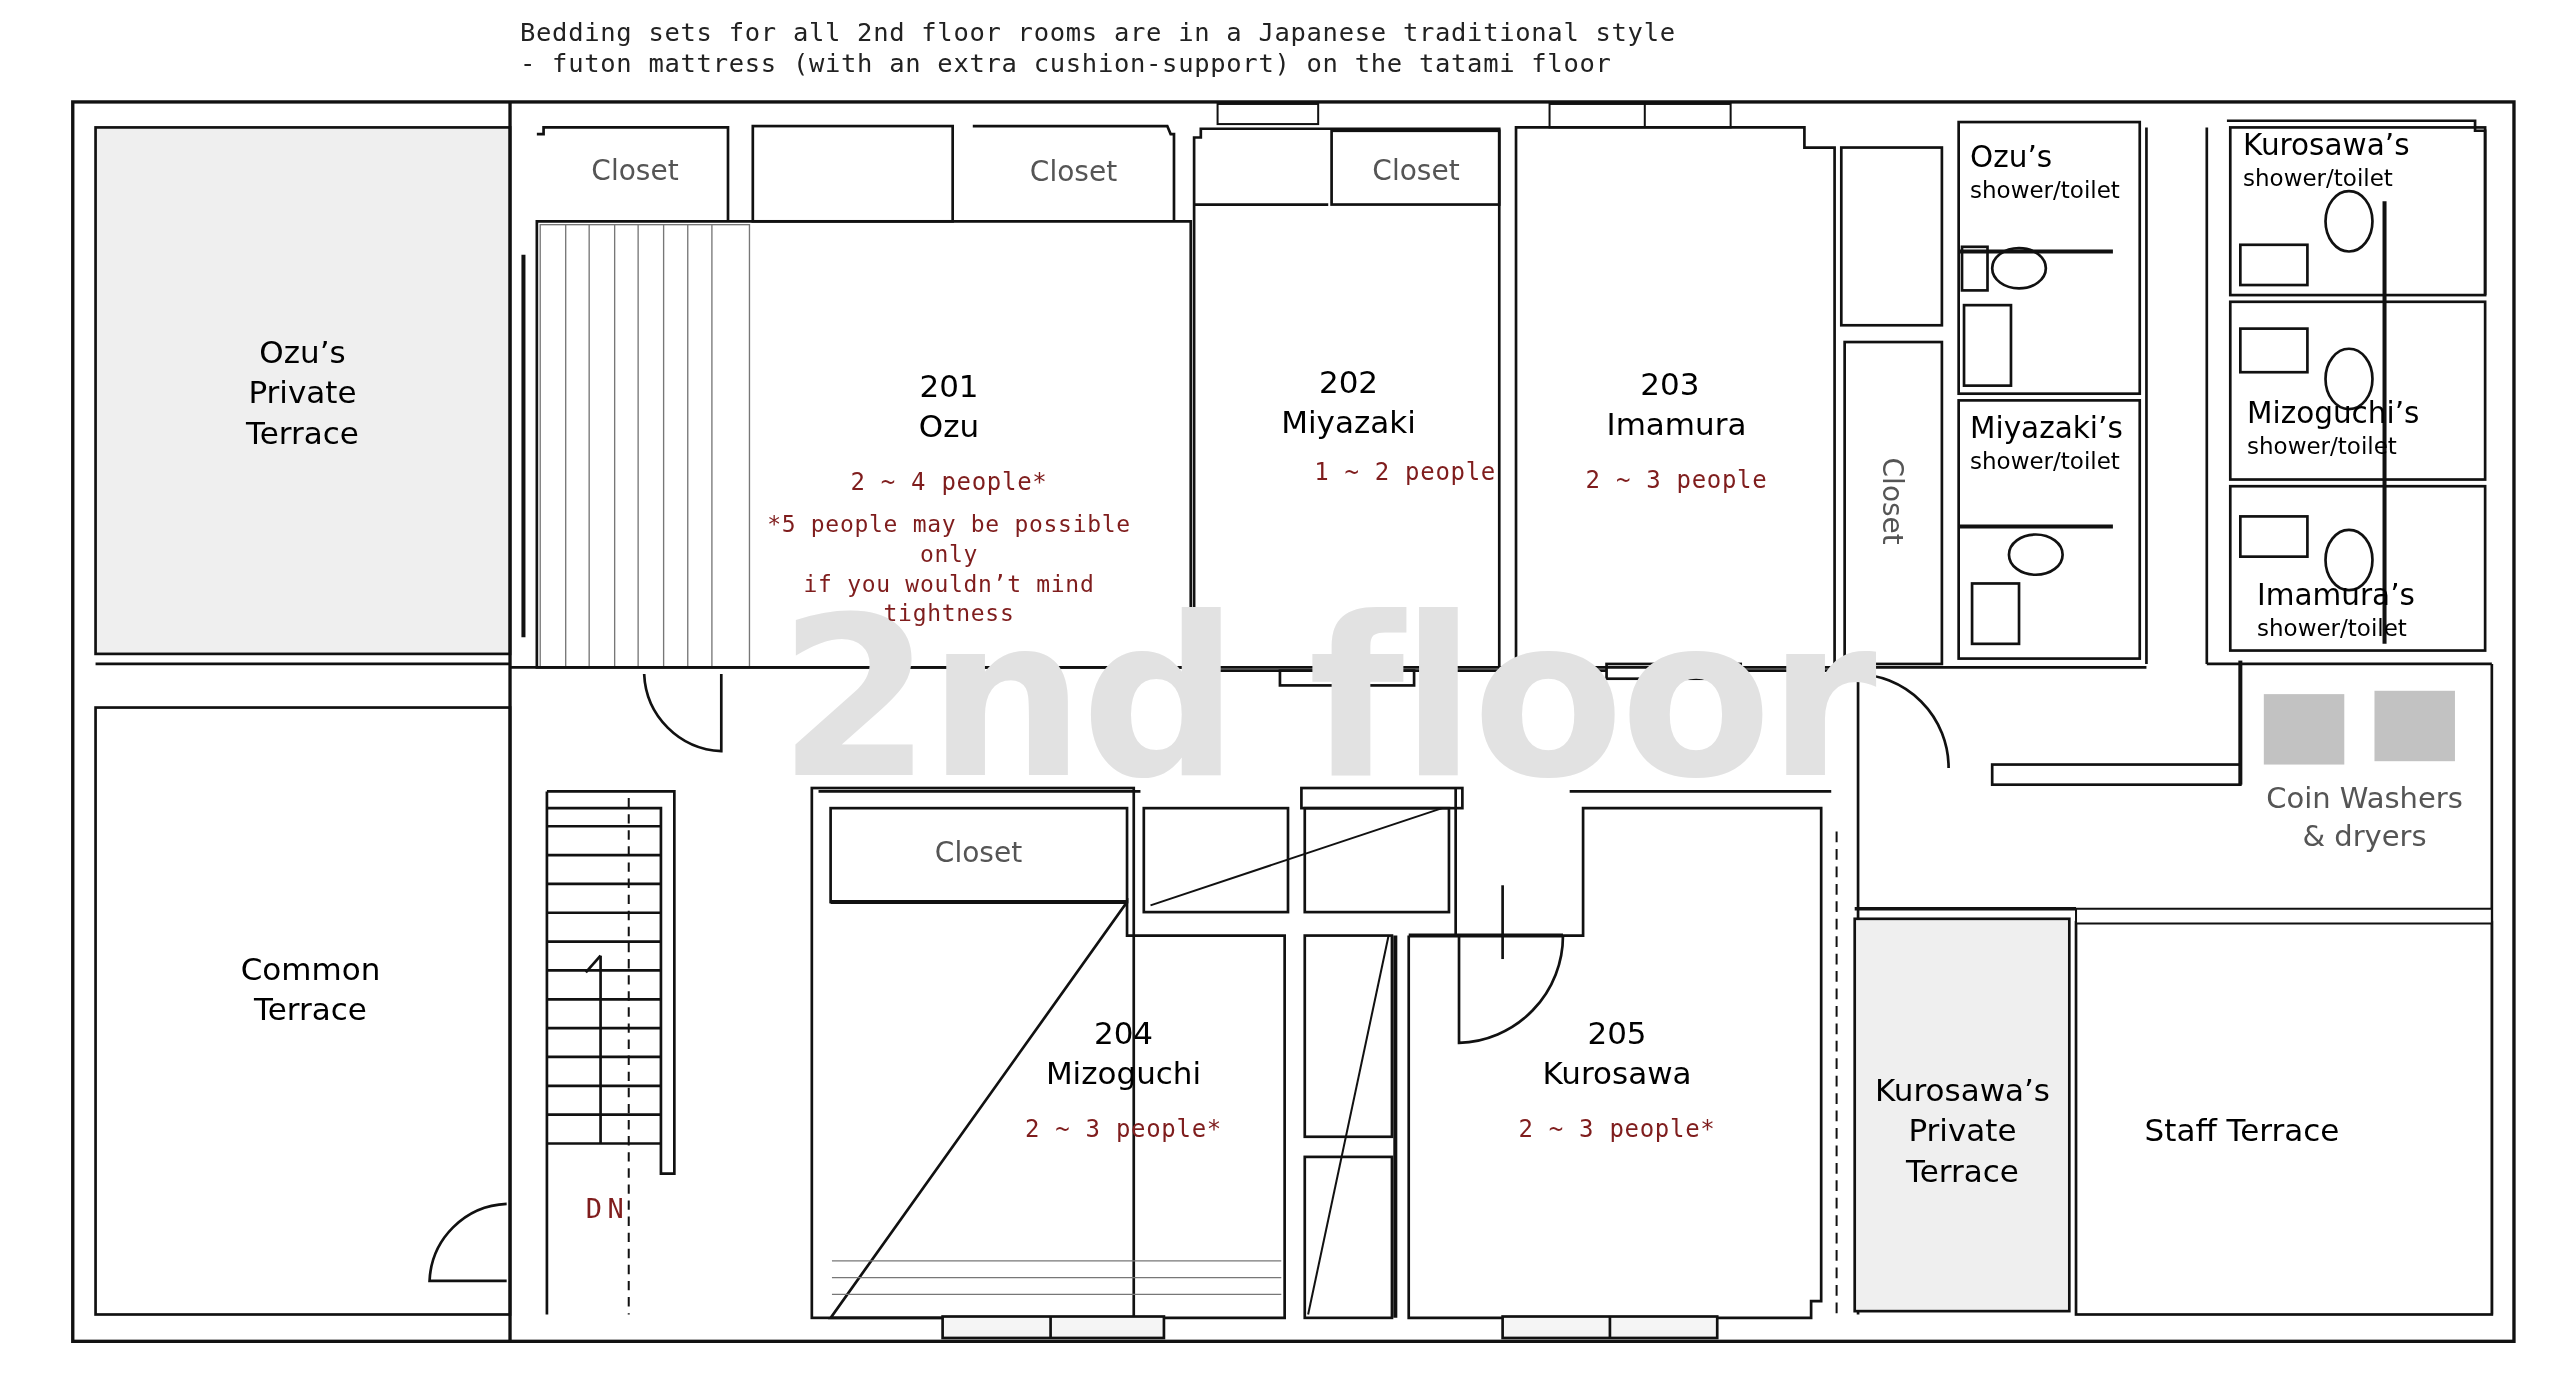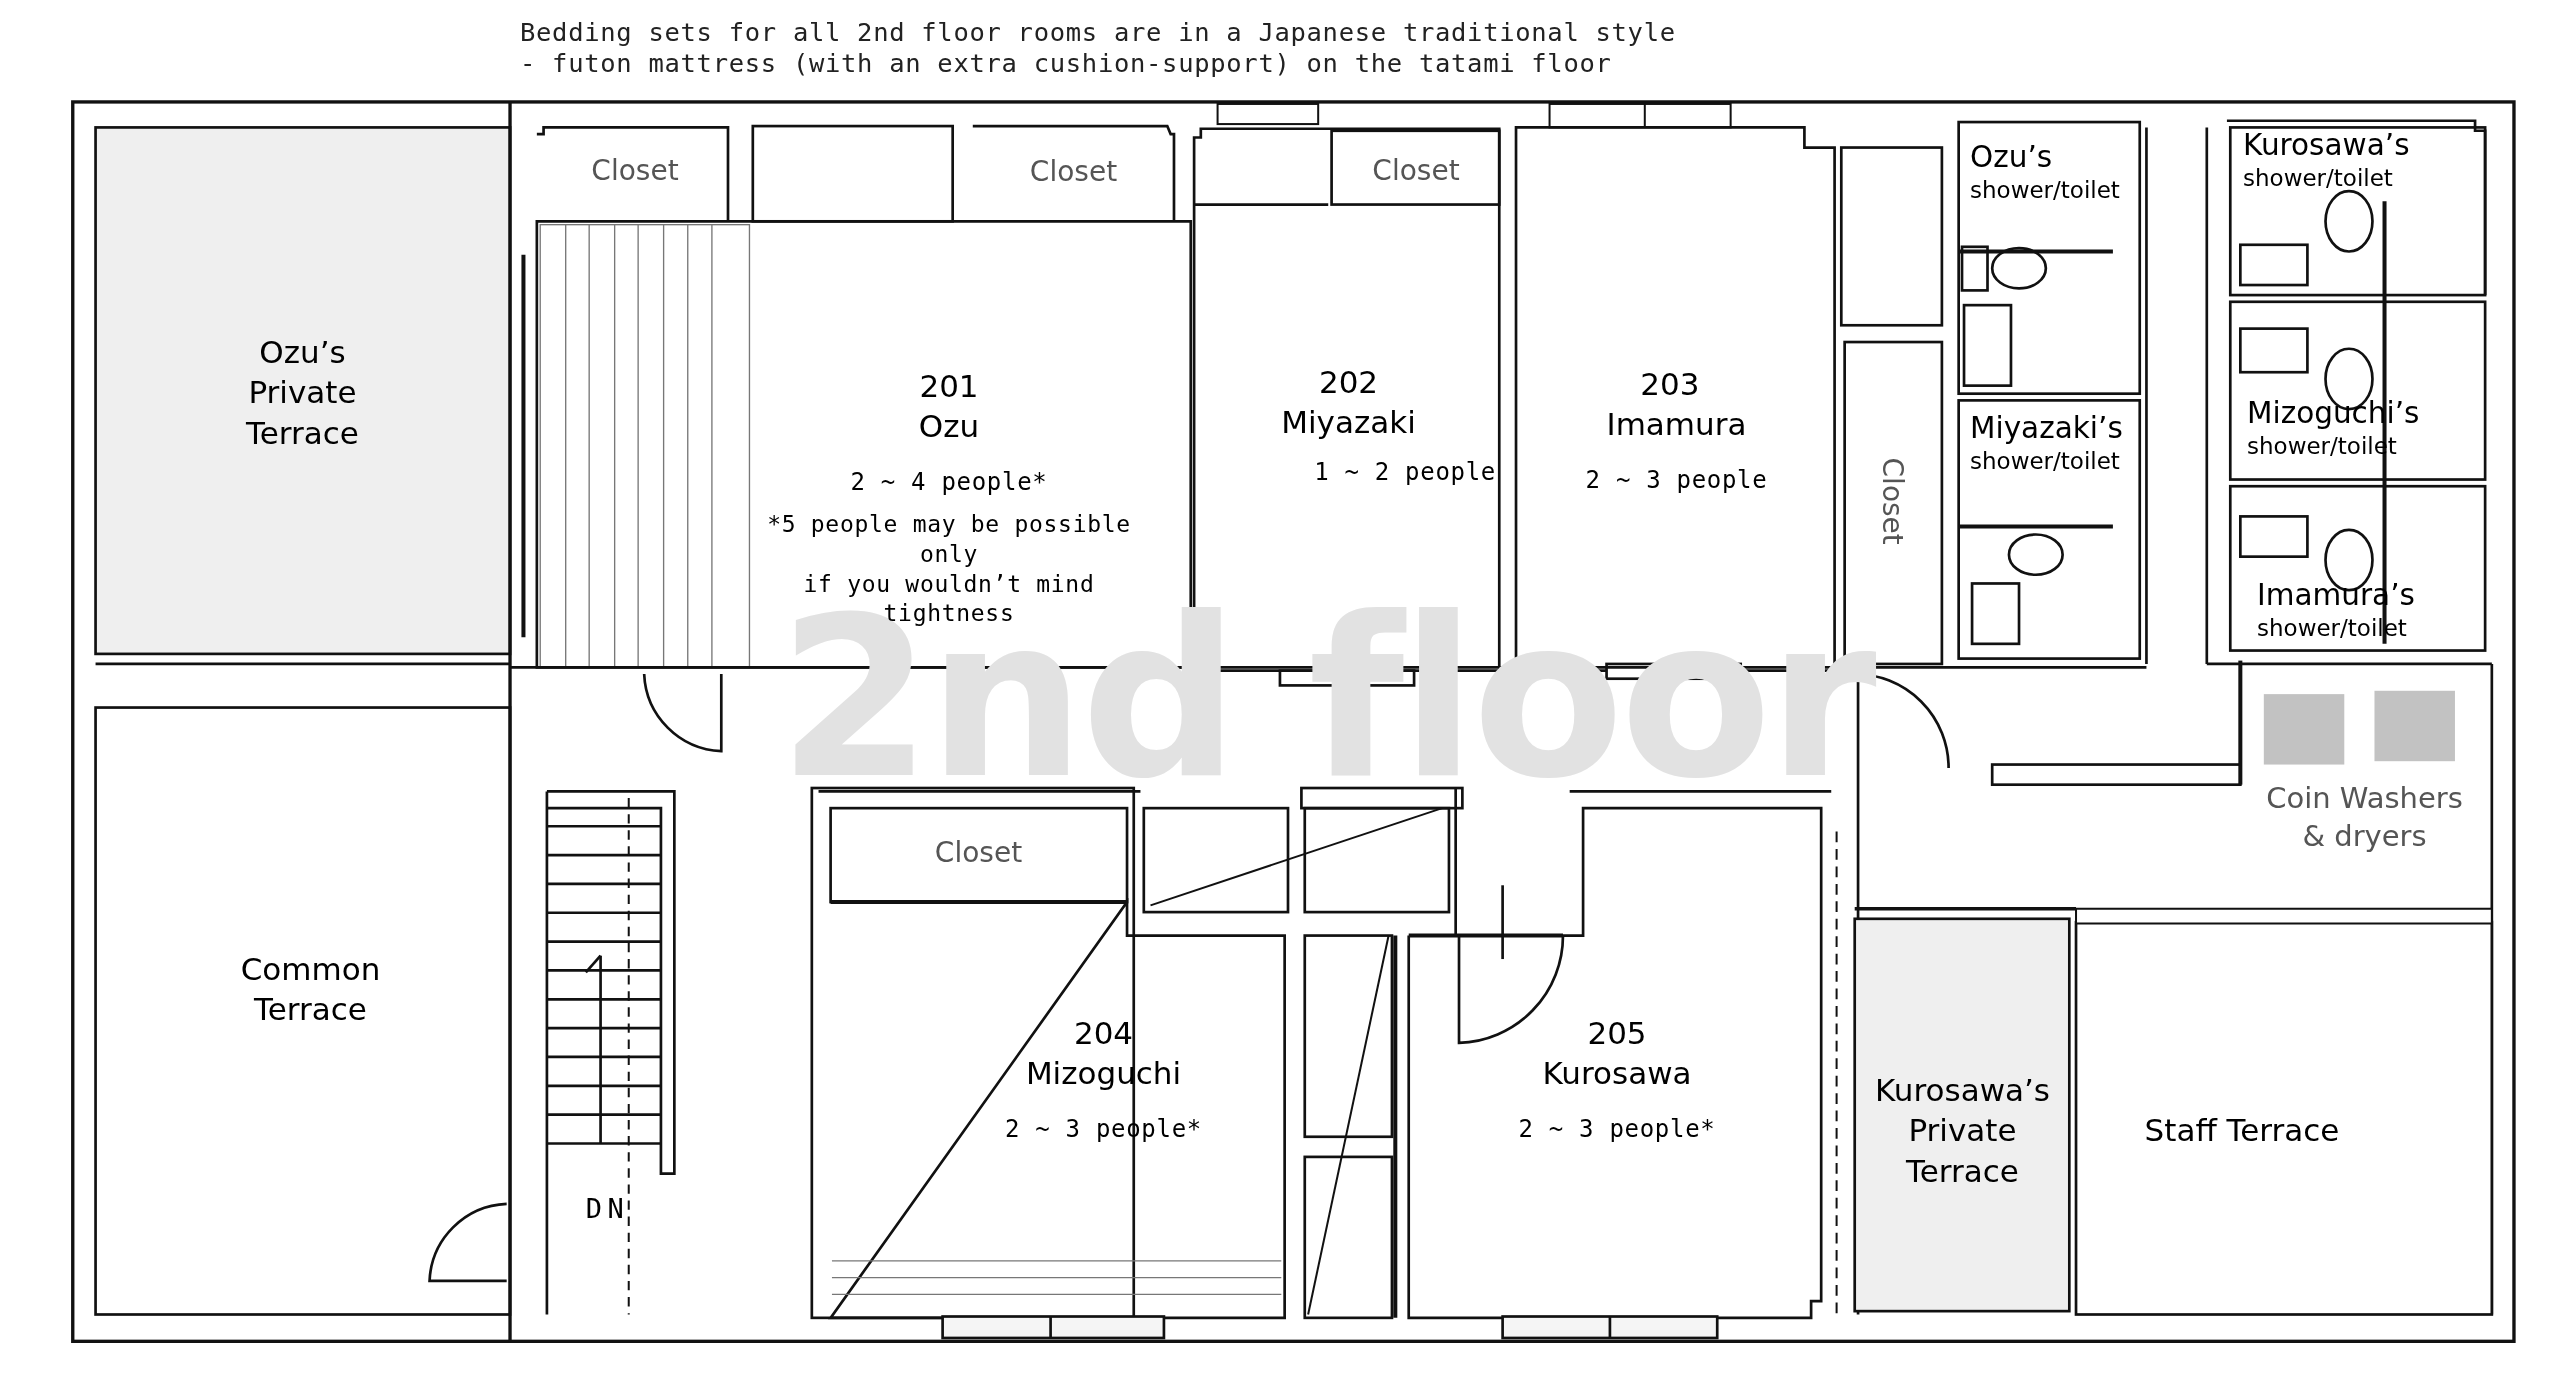--- a/index.html
+++ b/index.html
@@ -1,21 +1,21 @@
 <!DOCTYPE html>
 <html style="font-size:10.7px"><head>
 <meta charset="utf-8">
 <style>
   html,body{margin:0;padding:0;background:#ffffff;}
   body{width:2576px;height:1399px;position:relative;overflow:hidden;font-family:"Liberation Sans","DejaVu Sans",sans-serif;}
   #plan{position:absolute;left:0;top:0;width:2576px;height:1399px;}
   .note{position:absolute;font-family:"DejaVu Sans Mono","Liberation Mono",monospace;color:#222;font-size:25.5px;letter-spacing:0.7px;white-space:pre;}
   .lbl{position:absolute;text-align:center;color:#000;font-family:"DejaVu Sans","Liberation Sans",sans-serif;line-height:1.3;}
   .big{font-size:31px;}
-  .mono{font-family:"DejaVu Sans Mono","Liberation Mono",monospace;font-size:24px;color:#000000;letter-spacing:0.7px;}
+  .mono{font-family:"DejaVu Sans Mono","Liberation Mono",monospace;font-size:24px;color:#7f1d1d;letter-spacing:0.7px;}
   .grey{color:#555;}
   .closet{font-size:28px;color:#555;}
   .bath-title{font-size:29.5px;color:#000;text-align:left;}
   .bath-sub{font-size:23px;color:#000;text-align:left;}
   .watermark{position:absolute;font-family:"DejaVu Sans","Liberation Sans",sans-serif;font-weight:bold;color:#e2e2e2;font-size:221px;letter-spacing:-4px;white-space:nowrap;}
   .stack span{display:block;}
 </style>
 </head>
 <body>
 
@@ -213,21 +213,21 @@
   <div class="big">Miyazaki</div>
   <div class="mono" style="margin-top:14px;text-align:right;">1 ~ 2 people</div>
 </div>
 
 <div class="lbl" style="left:1519px;top:364px;width:315px;">
   <div class="big" style="margin-left:-13.4px;">203</div>
   <div class="big">Imamura</div>
   <div class="mono" style="margin-top:20px;">2 ~ 3 people</div>
 </div>
 
-<div class="lbl" style="left:966px;top:1013px;width:275px;text-align:center;">
+<div class="lbl" style="left:986px;top:1013px;width:275px;text-align:center;">
   <div class="big">204</div>
   <div class="big">Mizoguchi</div>
   <div class="mono" style="margin-top:20px;">2 ~ 3 people*</div>
 </div>
 
 <div class="lbl" style="left:1476px;top:1013px;width:282px;">
   <div class="big">205</div>
   <div class="big">Kurosawa</div>
   <div class="mono" style="margin-top:20px;">2 ~ 3 people*</div>
 </div>

